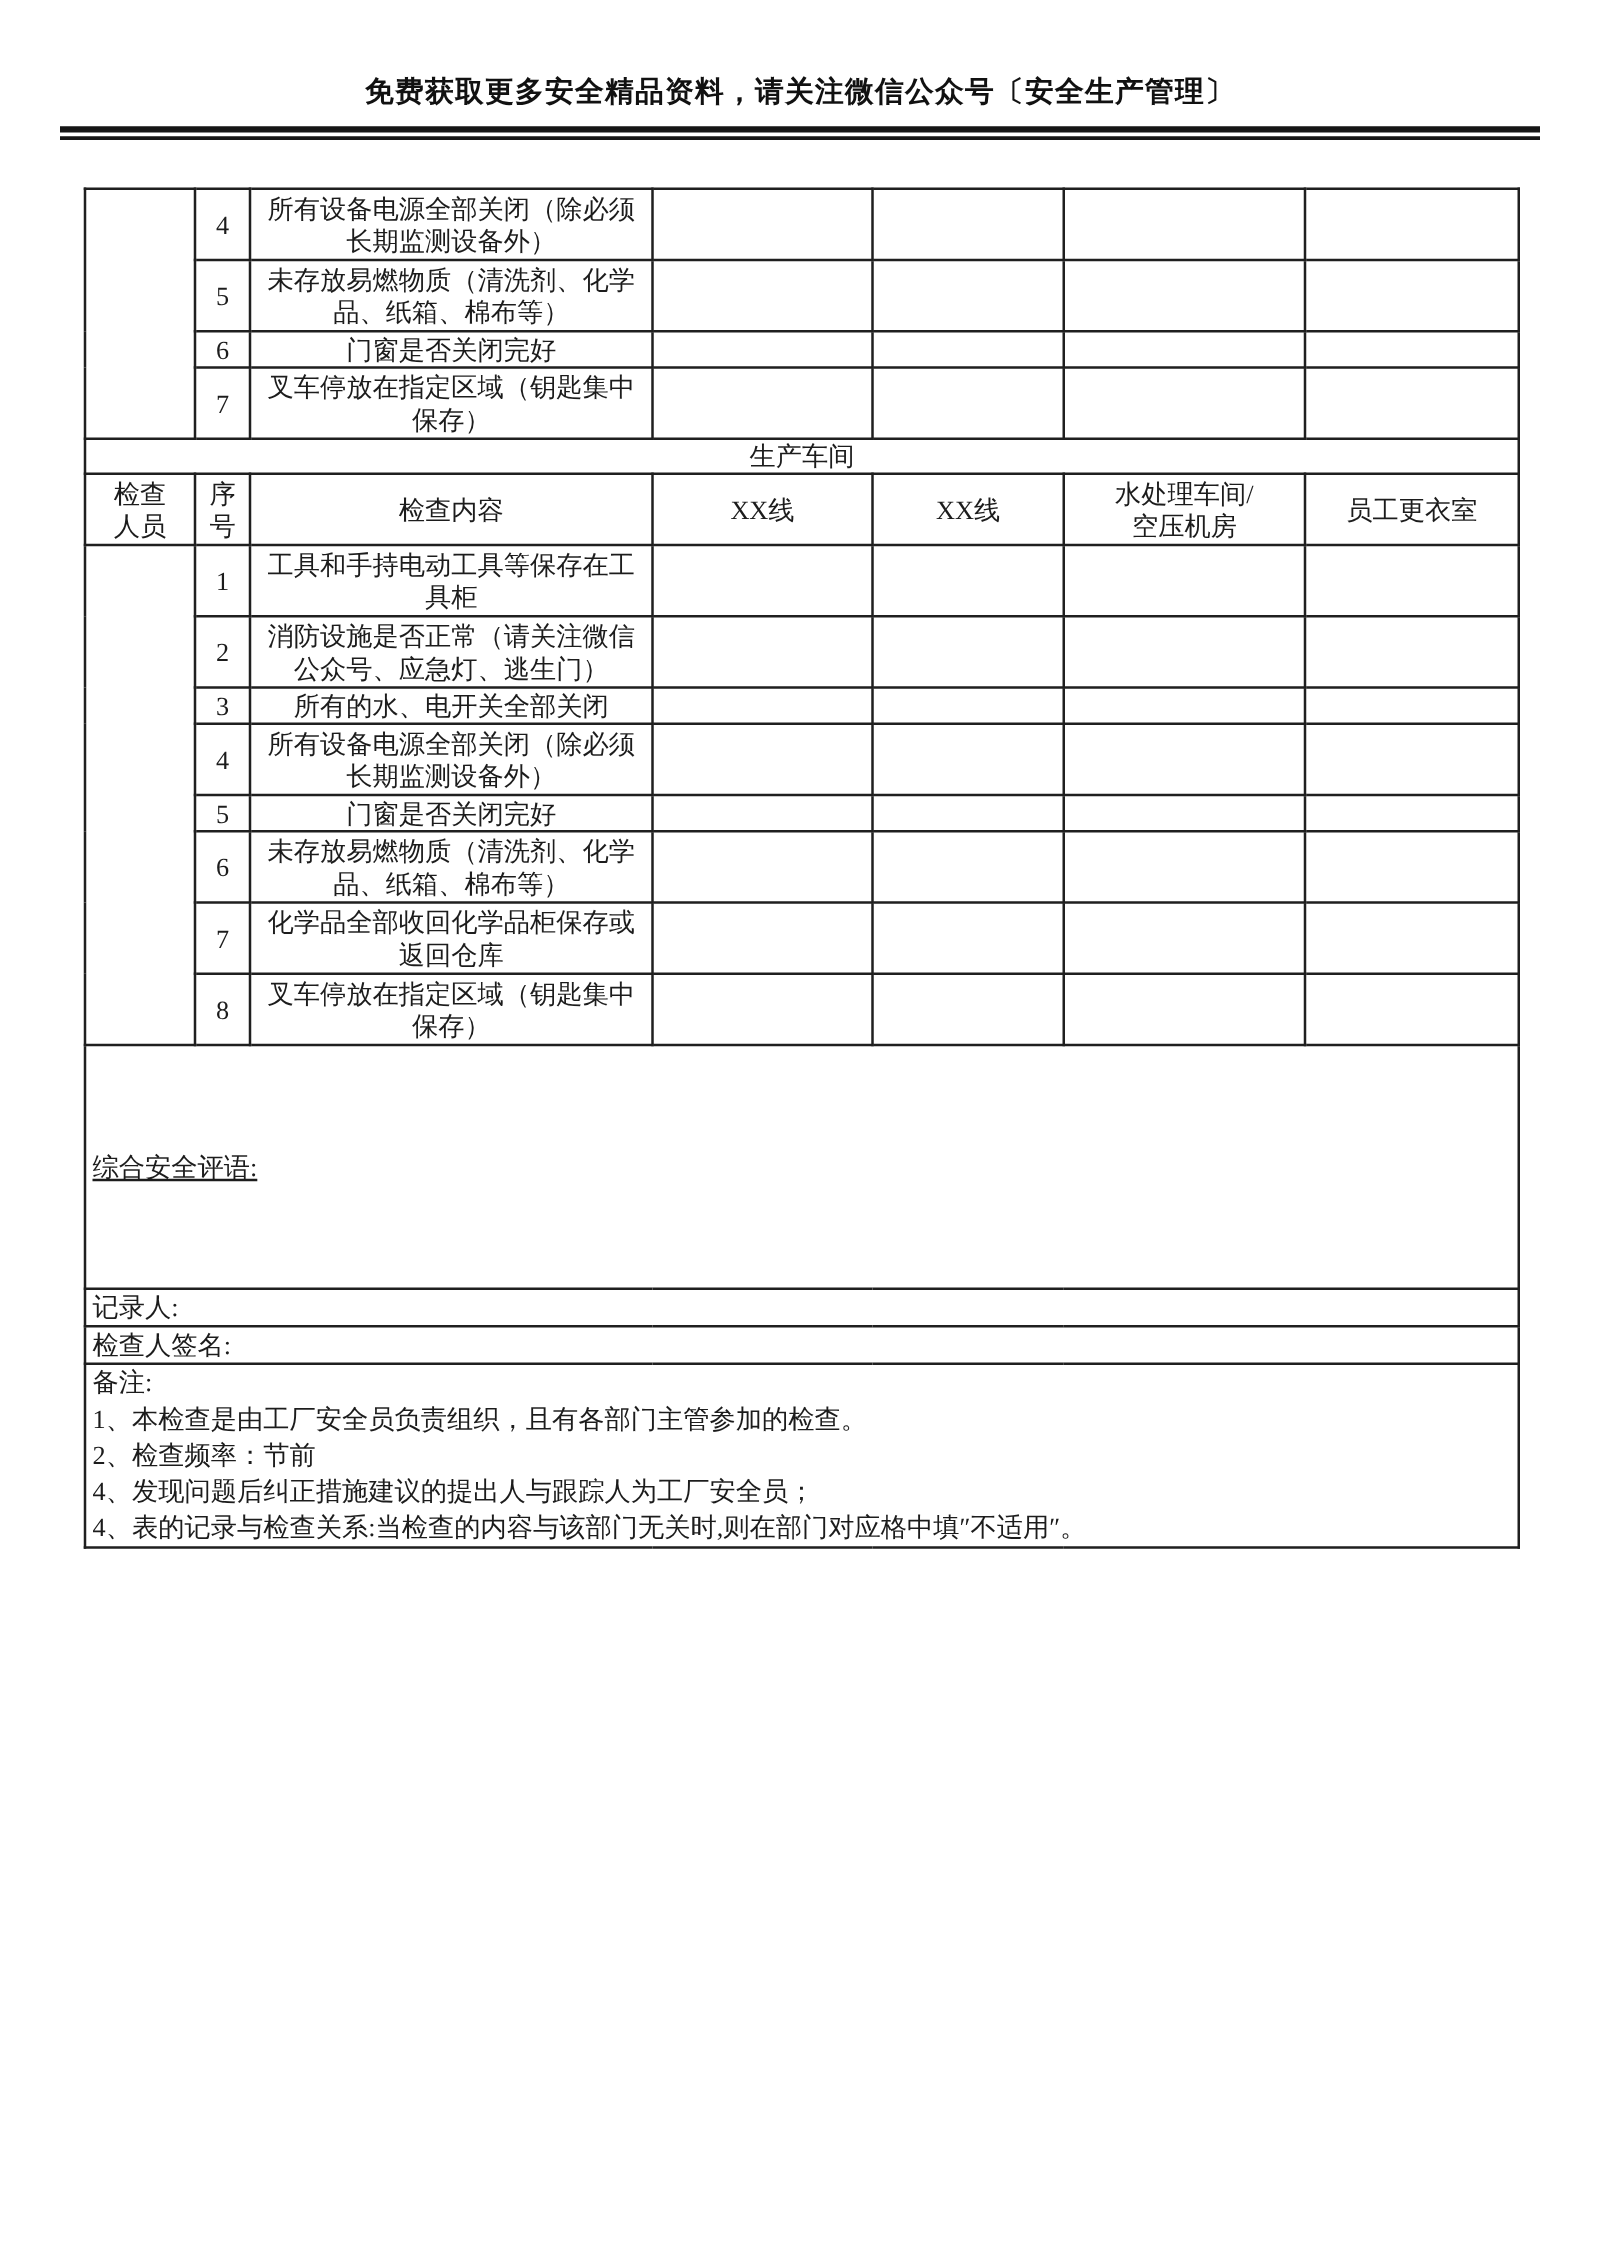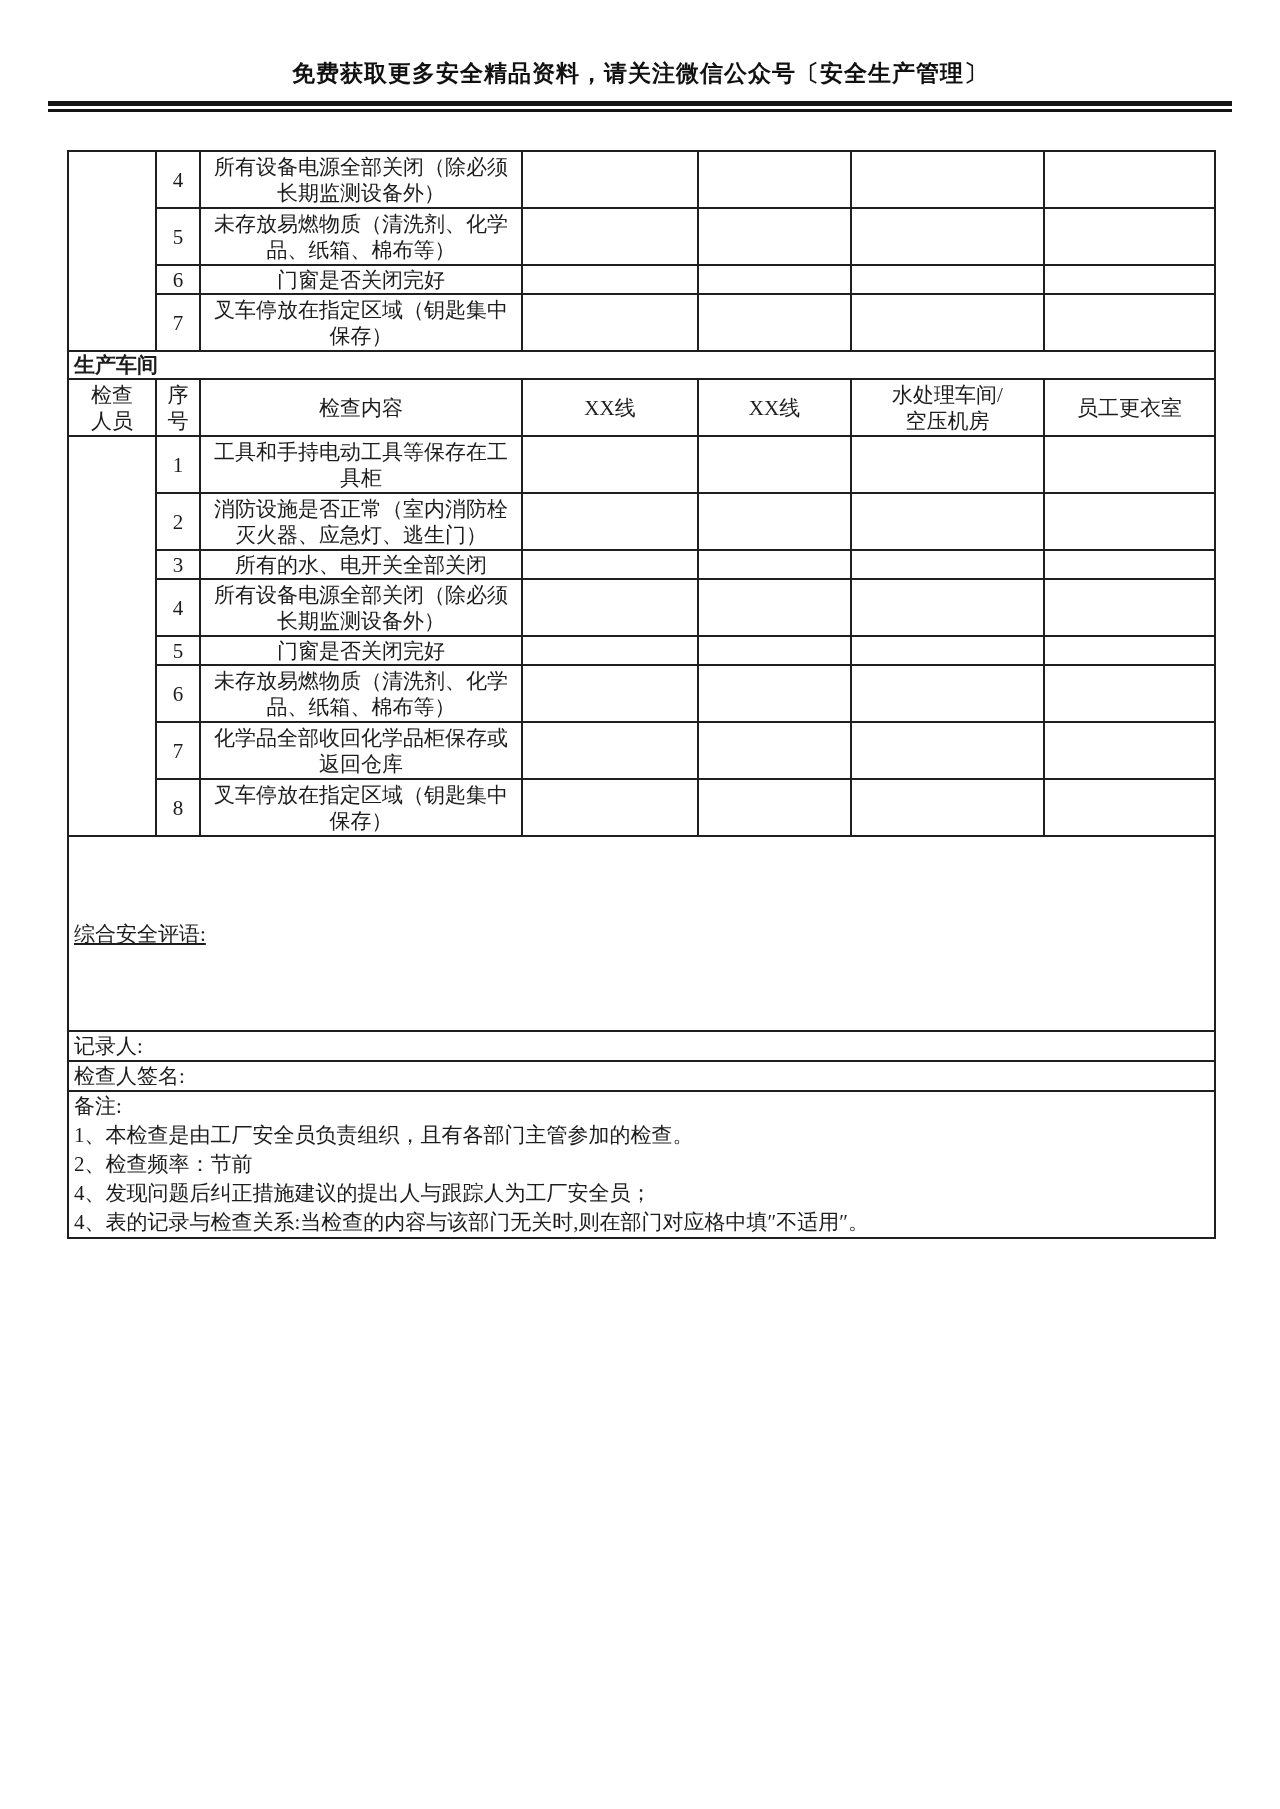--- a/index.html
+++ b/index.html
@@ -44,21 +44,21 @@
   tr.r2{height:57px;}
   tr.r1{height:29px;}
   tr.banner-row{height:28px;}
   tr.header-row{height:57px;}
   tr.summary-row{height:195px;}
   tr.line-row{height:30px;}
   tr.notes-row{height:144px;margin-left:34px;}
   td.c-seq{text-align:center;}
   td.c-content{text-align:center;}
   td.c-head{text-align:center;white-space:pre-line;}
-  td.c-banner{font-weight:bold;}
+  td.c-banner{text-align:center;}
   td.c-block{vertical-align:top;padding-top:3px;text-align:left;text-decoration:underline;}
   td.c-line{text-align:left;}
   td.c-notes{vertical-align:top;text-align:left;padding-top:2px;}
   .note-line{line-height:29px;}
 
   .page-info{
     position:absolute;
     top:1751px; left:0; width:100%;
     text-align:center;
     font-size:18px;
@@ -156,21 +156,21 @@
         <td class="colA" rowspan="8"></td>
         <td class="c-seq">1</td>
         <td class="c-content">工具和手持电动工具等保存在工具柜</td>
         <td class="c-empty"></td>
         <td class="c-empty"></td>
         <td class="c-empty"></td>
         <td class="c-empty"></td>
       </tr>
       <tr class="r2">
         <td class="c-seq">2</td>
-        <td class="c-content">消防设施是否正常（室内消防栓灭火器、应急灯、逃生门）</td>
+        <td class="c-content">消防设施是否正常（请关注微信公众号、应急灯、逃生门）</td>
         <td class="c-empty"></td>
         <td class="c-empty"></td>
         <td class="c-empty"></td>
         <td class="c-empty"></td>
       </tr>
       <tr class="r1">
         <td class="c-seq">3</td>
         <td class="c-content">所有的水、电开关全部关闭</td>
         <td class="c-empty"></td>
         <td class="c-empty"></td>

